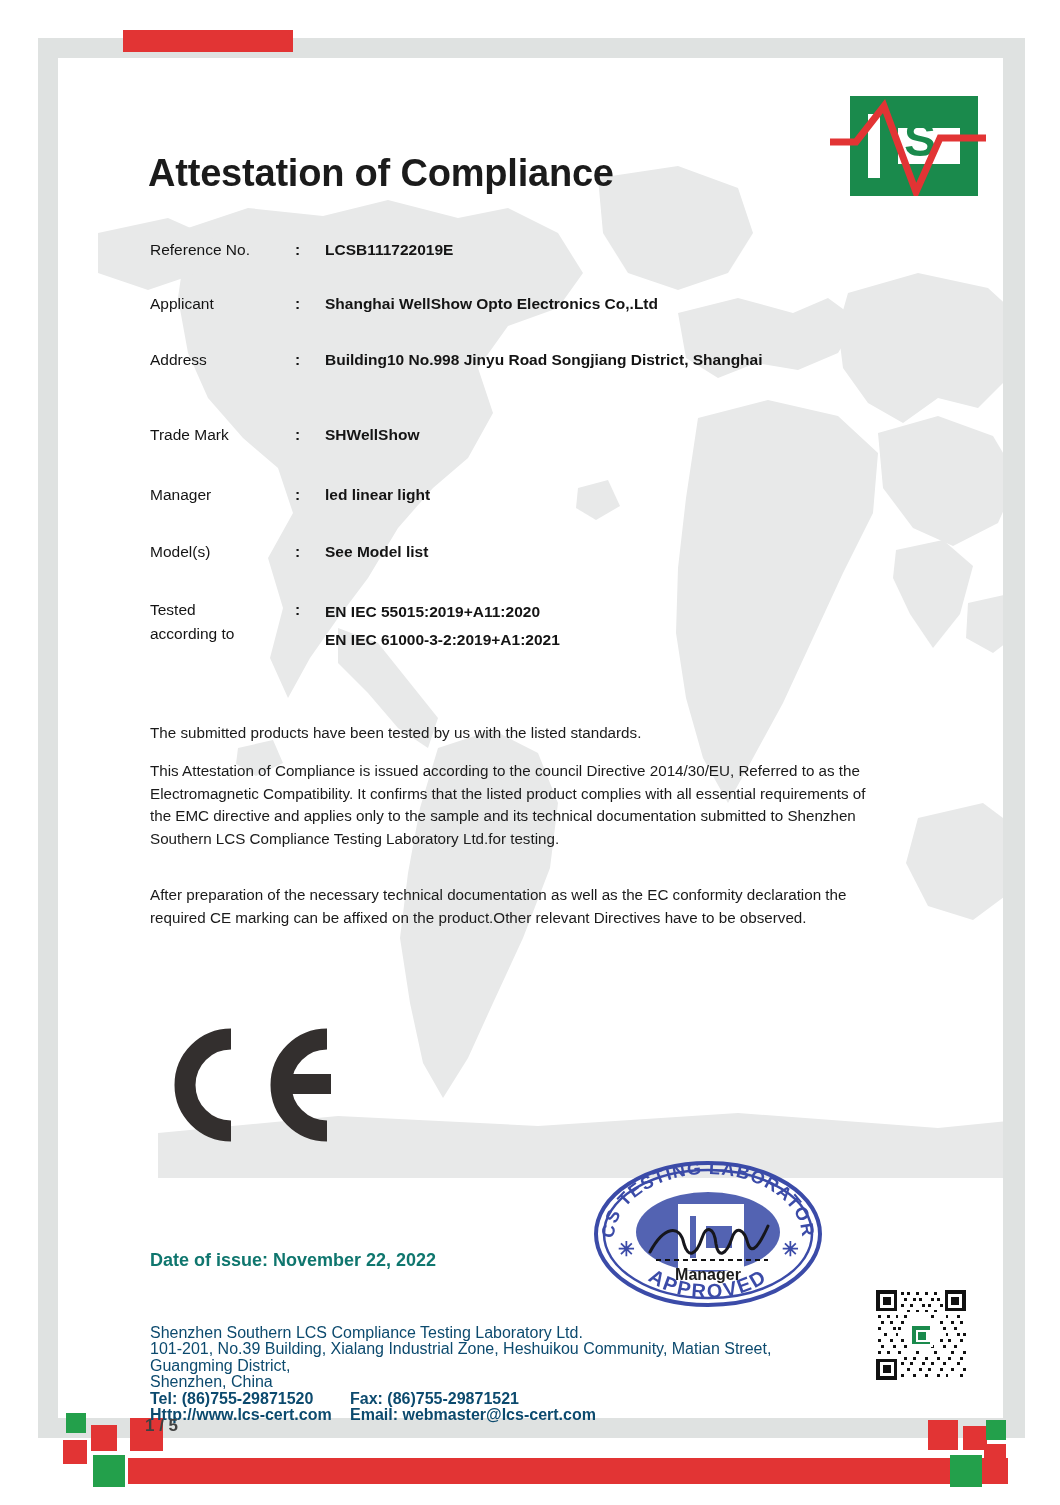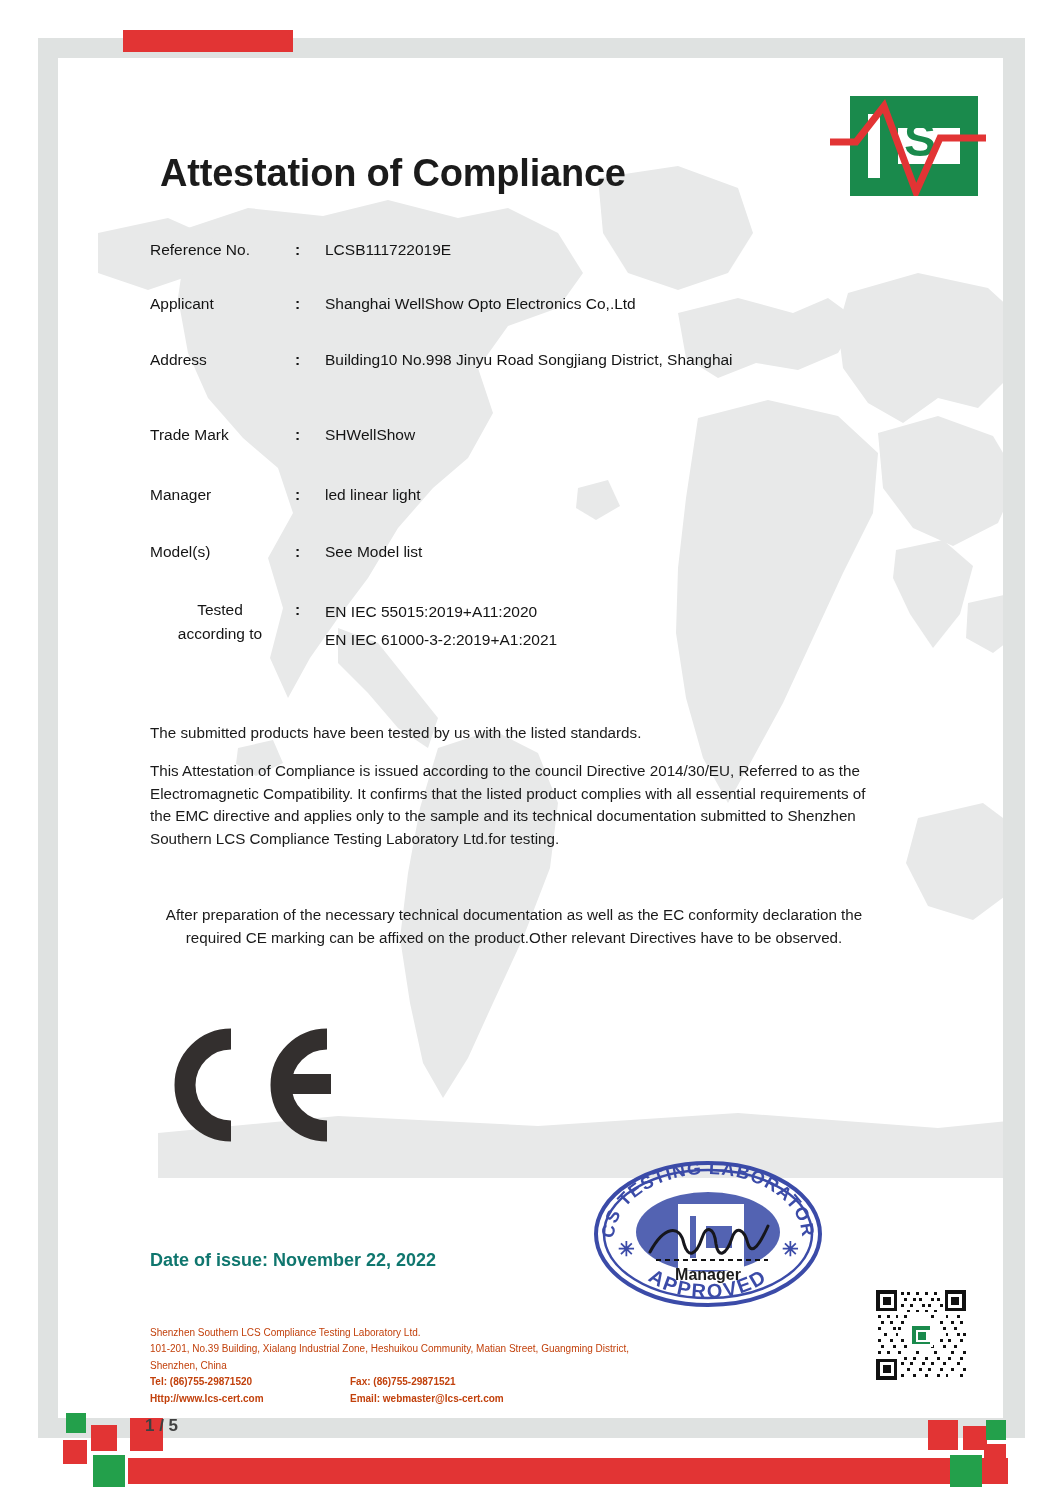--- a/index.html
+++ b/index.html
@@ -45,56 +45,56 @@
   .deco-red   { background: #e23434; }
   .deco-green { background: #23a04b; }
   .deco-bar   { position: absolute; background: #e23434; }
 
   
   #logo { position: absolute; left: 828px; top: 84px; width: 160px; height: 112px; }
 
   
   #title {
     position: absolute;
-    left: 160px;
+    left: 148px;
     top: 152px;
     font-size: 38px;
     font-weight: bold;
     color: #1b1b1b;
     letter-spacing: -0.2px;
     white-space: nowrap;
   }
 
   .field-row { position: absolute; left: 150px; width: 760px; }
   .field-label {
     position: absolute;
     left: 0;
     top: 0;
     width: 140px;
     font-size: 15.5px;
     font-weight: normal;
     color: #141414;
     line-height: 24px;
   }
-  .field-label .l2 { display: block; text-align: center; }
+  .field-label .l2 { display: block; }
   .field-colon {
     position: absolute;
     left: 145px;
     top: 0;
     font-size: 15.5px;
     font-weight: bold;
     color: #141414;
     line-height: 24px;
   }
   .field-value {
     position: absolute;
     left: 175px;
     top: 0;
     font-size: 15.5px;
-    font-weight: normal;
+    font-weight: bold;
     color: #141414;
     line-height: 24px;
     white-space: nowrap;
   }
   .std-line { display: block; line-height: 28px; }
 
   .para {
     position: absolute;
     left: 150px;
     width: 728px;
@@ -120,22 +120,22 @@
 
   
   #qr { position: absolute; left: 872px; top: 1286px; width: 98px; height: 98px; }
 
   
   #footer {
     position: absolute;
     left: 150px;
     top: 1325px;
     width: 700px;
-    font-size: 10px;
-    color: #c2410c;
+    font-size: 16px;
+    color: #0c4a6e;
     line-height: 16.4px;
   }
   #footer .row2col { position: relative; height: 16.4px; font-weight: bold; }
   #footer .c1 { position: absolute; left: 0; }
   #footer .c2 { position: absolute; left: 200px; }
 
   #page-num {
     position: absolute;
     left: 145px;
     top: 1416px;
@@ -263,21 +263,21 @@
     </span>
     <span class="field-colon">:</span>
     <span class="field-value" style="line-height:28px;">
       <span class="std-line">EN IEC 55015:2019+A11:2020</span>
       <span class="std-line">EN IEC 61000-3-2:2019+A1:2021</span>
     </span>
   </div>
 
   <div class="para" style="top:722px;">The submitted products have been tested by us with the listed standards.</div>
   <div class="para" style="top:760px;">This Attestation of Compliance is issued according to the council Directive 2014/30/EU, Referred to as the Electromagnetic Compatibility. It confirms that the listed product complies with all essential requirements of the EMC directive and applies only to the sample and its technical documentation submitted to Shenzhen Southern LCS Compliance Testing Laboratory Ltd.for testing.</div>
-  <div class="para" style="top:904px;text-align:center;">After preparation of the necessary technical documentation as well as the EC conformity declaration the required CE marking can be affixed on the product.Other relevant Directives have to be observed.</div>
+  <div class="para" style="top:884px;">After preparation of the necessary technical documentation as well as the EC conformity declaration the required CE marking can be affixed on the product.Other relevant Directives have to be observed.</div>
 
   <svg id="ce-mark" viewBox="0 0 180 140">
     <g fill="none" stroke="#332f2e" stroke-width="21">
 
       <path d="M76 24 A46 46 0 1 0 76 116"></path>
 
       <path d="M172 24 A46 46 0 1 0 172 116"></path>
     </g>
 
     <rect x="130" y="59" width="46" height="20" fill="#332f2e"></rect>

